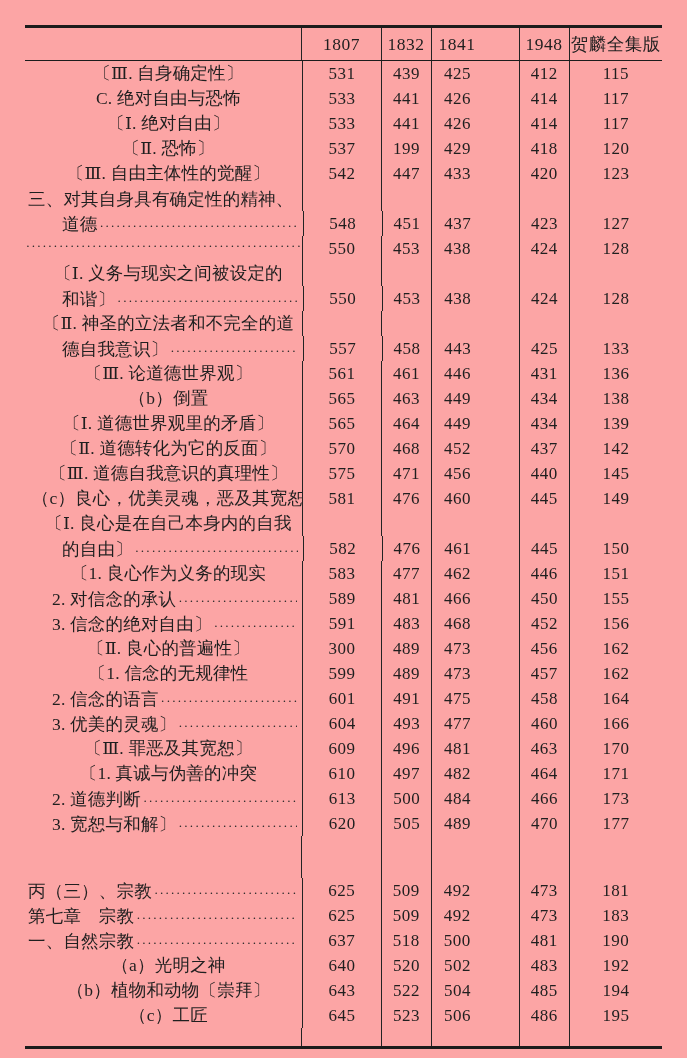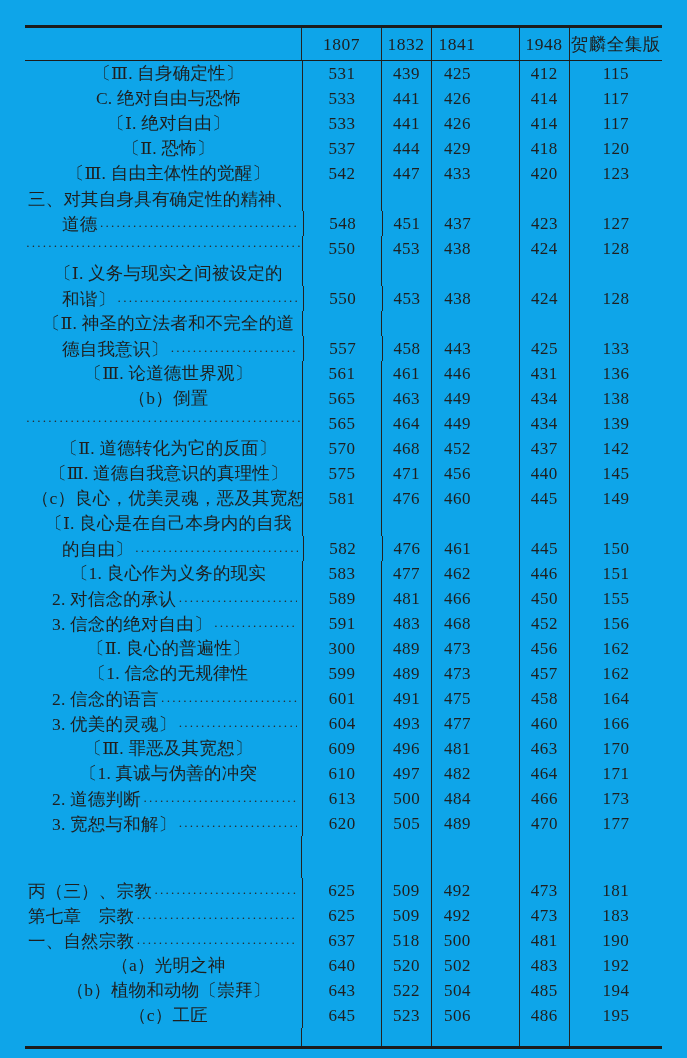--- a/index.html
+++ b/index.html
@@ -6,21 +6,21 @@
     margin: 0;
     padding: 0;
     background: #ffffff;
     font-family: "Liberation Serif", "DejaVu Serif", serif;
     color: #1f1f1f;
   }
   .page {
     position: relative;
     width: 687px;
     height: 1058px;
-    background: #0ea5e9;
+    background: #fca5a5;
     overflow: hidden;
   }
   .concordance {
     position: absolute;
     left: 25px;
     top: 25px;
     width: 637px;
   }
   
   .hdr {
@@ -148,21 +148,21 @@
     <div class="c-num w2">426</div>
     <div class="c-num w3">414</div>
     <div class="c-num w4">117</div>
   </div>
         <div class="line">
     <div class="c-title i1">
       <span class="t-text">〔Ⅱ. 恐怖〕</span>
       <span class="dots">················································································</span>
     </div>
     <div class="c-num w0">537</div>
-    <div class="c-num w1">444</div>
+    <div class="c-num w1">199</div>
     <div class="c-num w2">429</div>
     <div class="c-num w3">418</div>
     <div class="c-num w4">120</div>
   </div>
         <div class="line">
     <div class="c-title i1">
       <span class="t-text">〔Ⅲ. 自由主体性的觉醒〕</span>
       <span class="dots">················································································</span>
     </div>
     <div class="c-num w0">542</div>
@@ -264,20 +264,21 @@
       <span class="dots">················································································</span>
     </div>
     <div class="c-num w0">565</div>
     <div class="c-num w1">463</div>
     <div class="c-num w2">449</div>
     <div class="c-num w3">434</div>
     <div class="c-num w4">138</div>
   </div>
         <div class="line">
     <div class="c-title i1">
+      <span class="t-text">〔Ⅰ. 道德世界观里的矛盾〕</span>
       <span class="dots">················································································</span>
     </div>
     <div class="c-num w0">565</div>
     <div class="c-num w1">464</div>
     <div class="c-num w2">449</div>
     <div class="c-num w3">434</div>
     <div class="c-num w4">139</div>
   </div>
         <div class="line">
     <div class="c-title i1">

